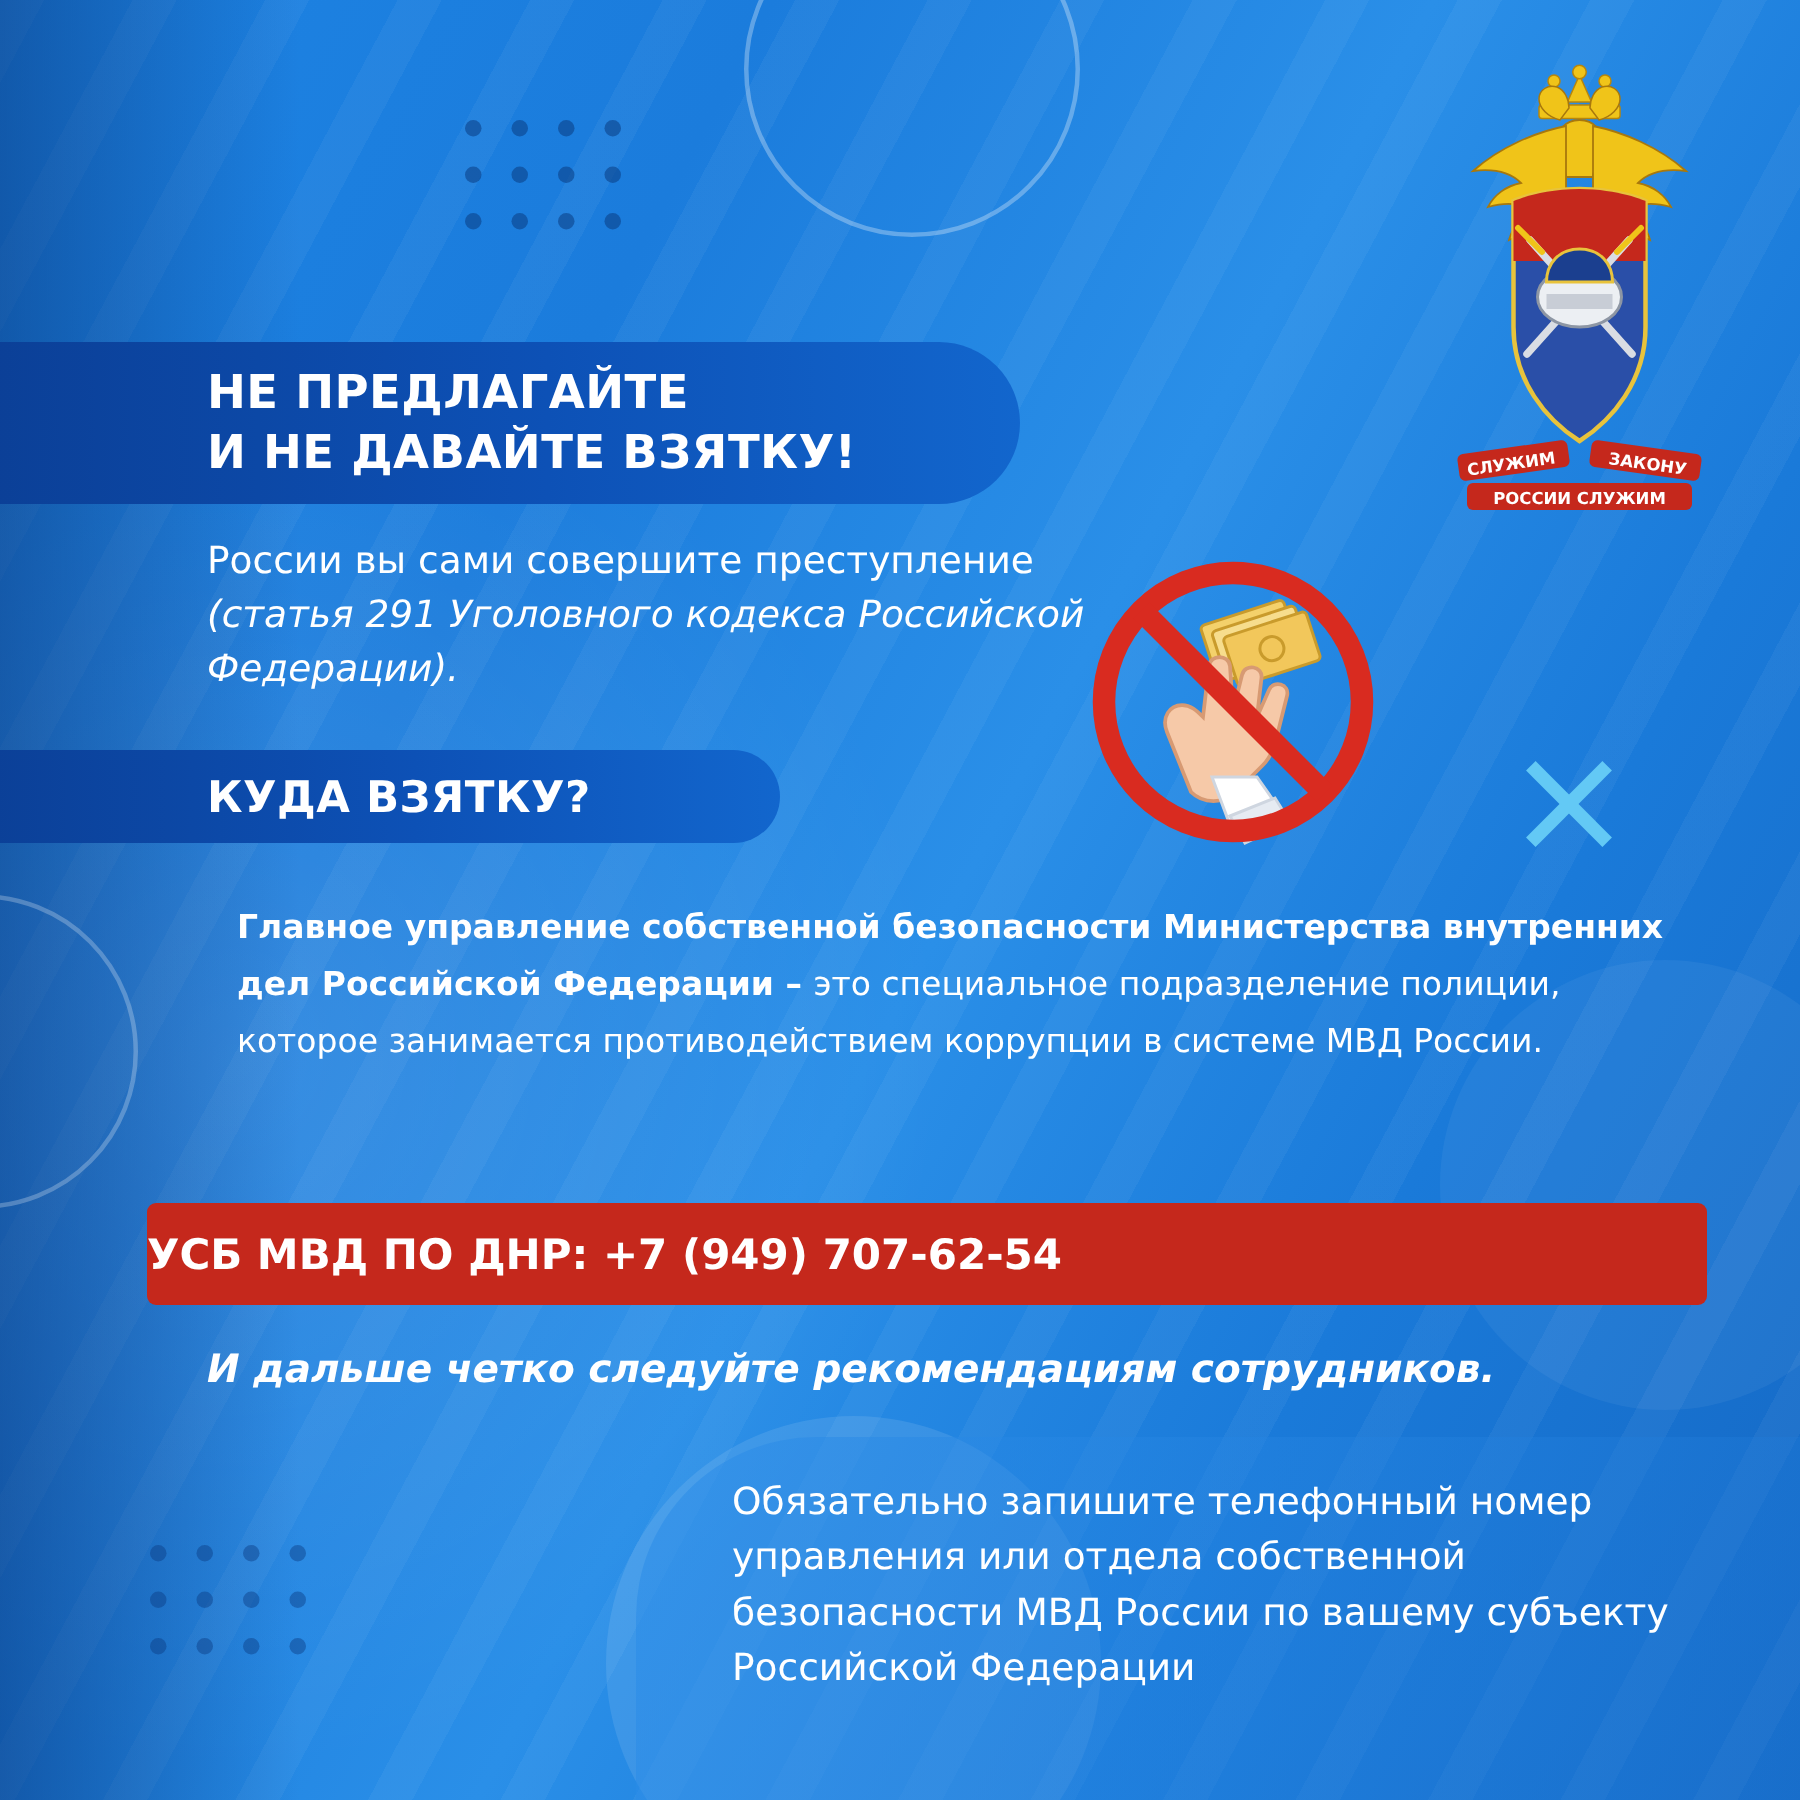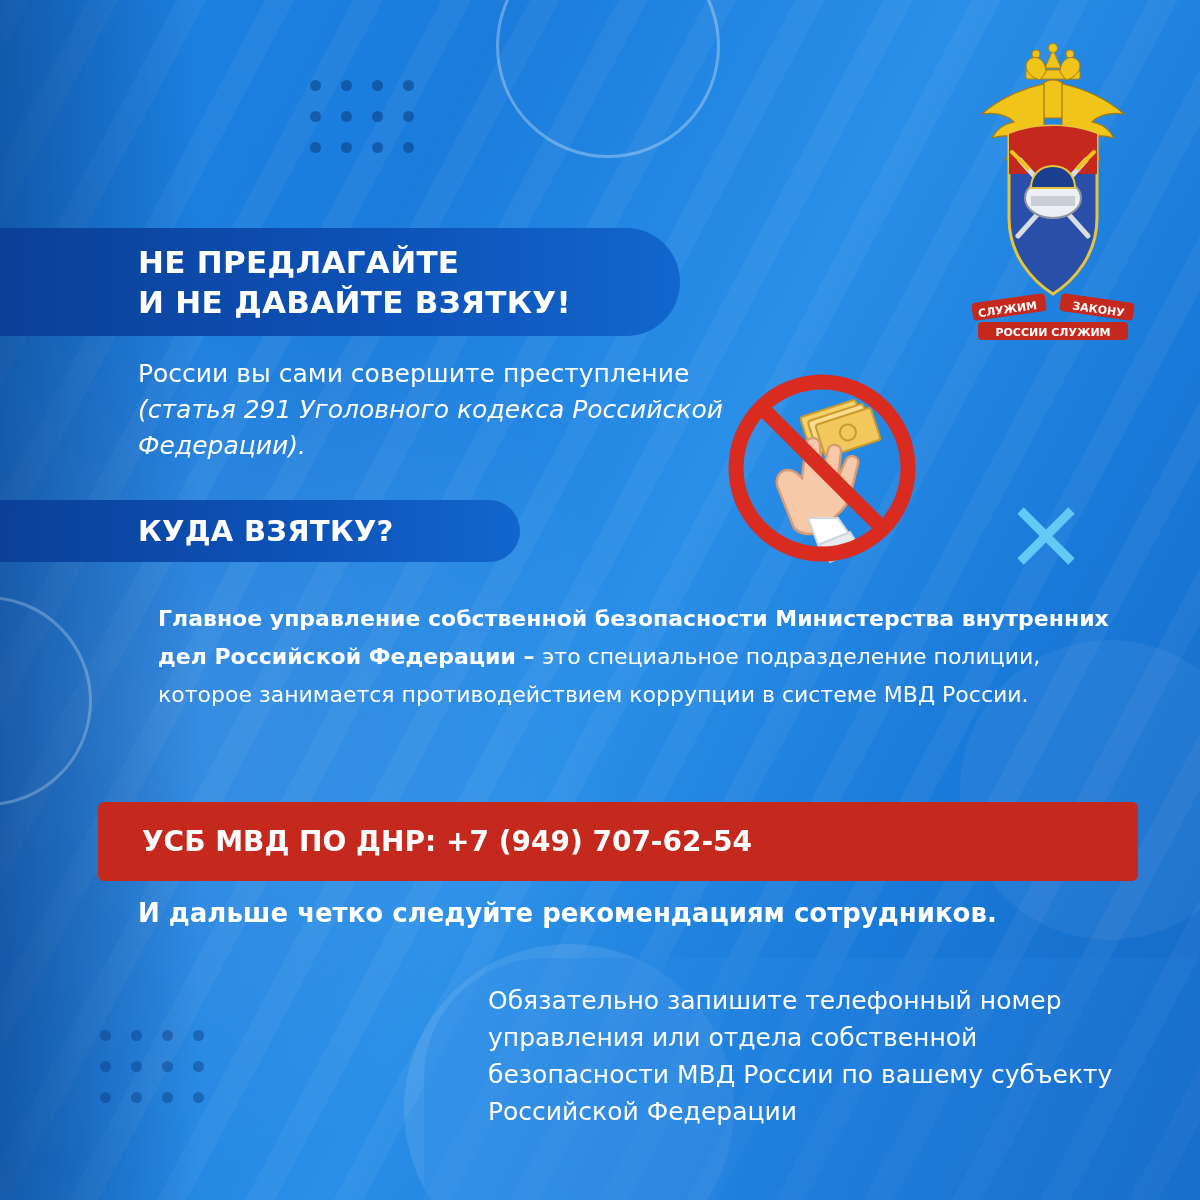--- a/index.html
+++ b/index.html
@@ -90,32 +90,31 @@
   .para-1 em { font-style: italic; }
 
   .para-2 {
     left: 138px; top: 600px; width: 960px;
     font-size: 22px; line-height: 38px; font-weight: bold; margin-left: 20px;
   }
   .para-2 .thin { font-weight: 500; }
 
   .redbar {
     position: absolute;
-    left: 98px; top: 802px; width: 1040px; height: 79px;
+    left: 98px; top: 802px; width: 1040px; height: 68px;
     background: #c5281c;
     border-radius: 6px;
     display: flex; align-items: center;
-    padding-left: 44px;
     color: #ffffff; font-weight: bold; font-size: 28px;
   }
 
   .para-3 {
     position: absolute;
     left: 138px; top: 898px; width: 940px;
-    color: #ffffff; font-size: 26px; font-weight: 600;
+    color: #ffffff; font-size: 26px; font-style: italic; font-weight: 600;
   }
 
   .note {
     position: absolute;
     left: 424px; top: 958px; width: 796px; height: 242px;
     background: linear-gradient(100deg, rgba(42,140,232,0.55), rgba(30,120,214,0.35));
     border-top-left-radius: 120px;
     padding: 24px 60px 0 64px;
   }
   .note p { color: #fff; font-size: 25px; line-height: 37px; font-weight: normal; }

